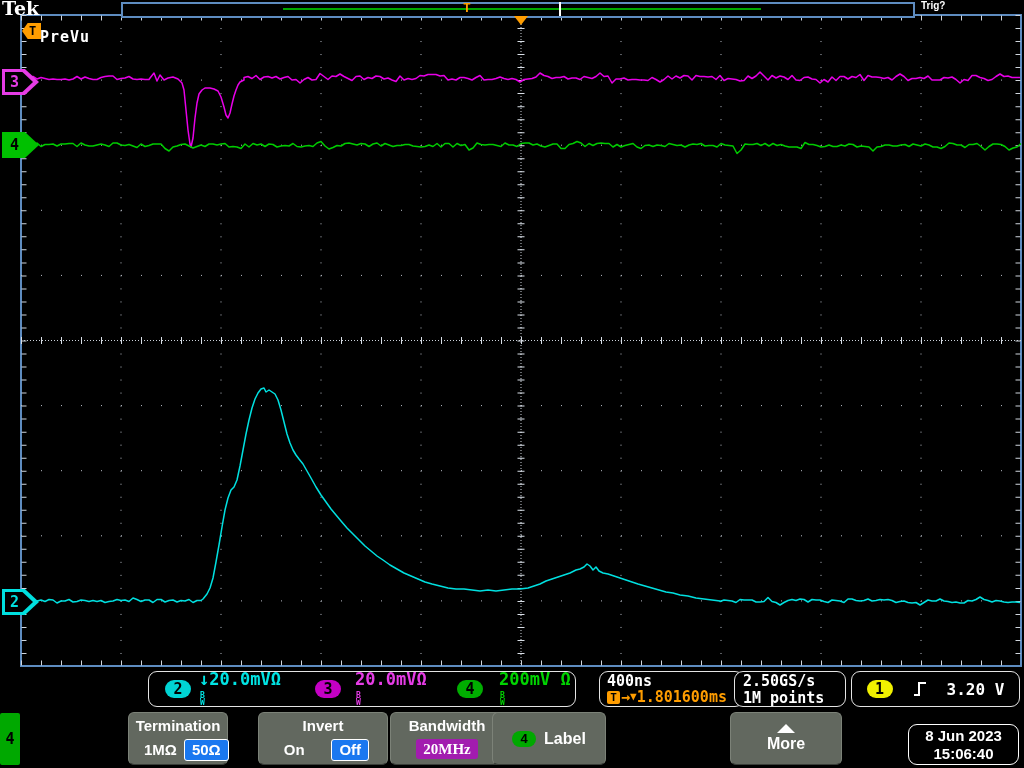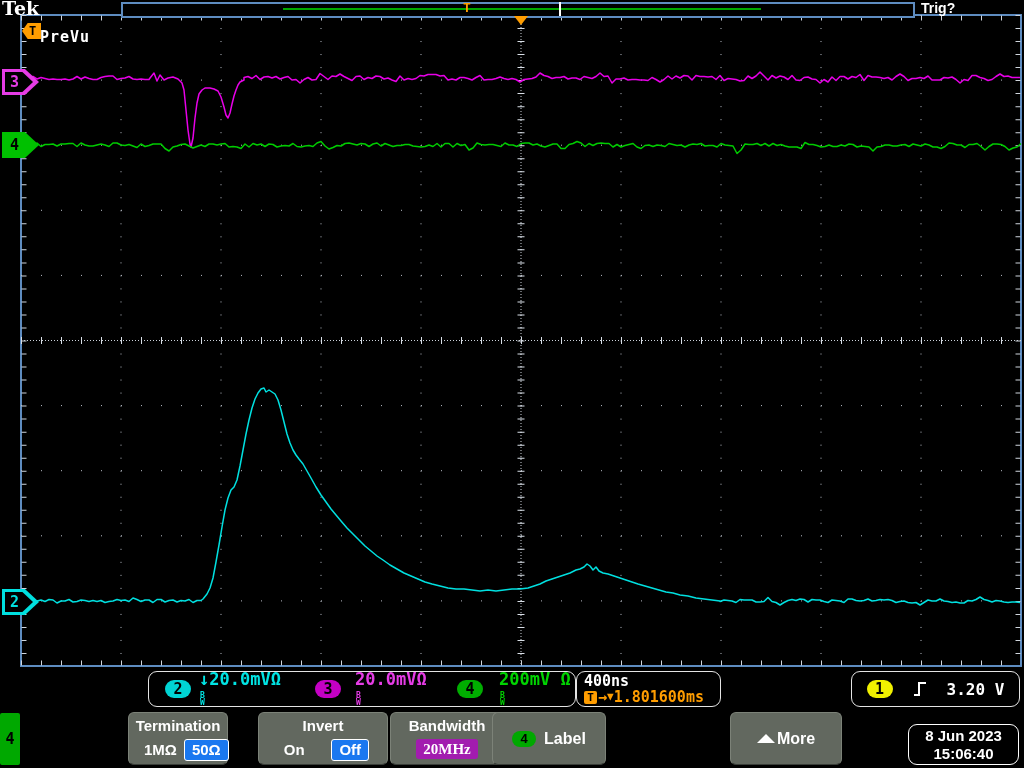--- a/index.html
+++ b/index.html
@@ -3,21 +3,21 @@
 <meta charset="utf-8">
 <style>
   html,body{margin:0;padding:0;background:#000;}
   .screen{position:relative;width:1024px;height:768px;background:#000;overflow:hidden;
           font-family:"DejaVu Sans Mono",monospace;}
   .abs{position:absolute;}
 
   
   .tek-logo{left:2px;top:-3px;color:#fff;font-family:"DejaVu Serif",serif;font-weight:bold;font-size:19px;}
   .mode-label{left:40px;top:0px;color:#fff;font-weight:bold;font-size:15px;letter-spacing:1px;margin-top:28px;}
-  .trig-status{left:921px;top:0px;color:#fff;font-family:"Liberation Sans",sans-serif;font-weight:bold;font-size:14px;}
+  .trig-status{left:921px;top:0px;color:#fff;font-family:"Liberation Sans",sans-serif;font-weight:bold;font-size:10px;}
   .acq-bar{left:121px;top:2px;width:790px;height:12px;border:2px solid #5e8cc0;background:#000;}
   .rec-line{position:absolute;left:160px;top:4px;width:478px;height:2px;background:#00a800;}
   .rec-trig{position:absolute;left:340px;top:-3px;color:#ff9d00;font-weight:900;font-size:13px;line-height:14px;}
   .rec-cursor{position:absolute;left:436px;top:-2px;width:2px;height:14px;background:#fff;}
   .expand-tri{left:514px;top:16px;width:0;height:0;border-left:7px solid transparent;
               border-right:7px solid transparent;border-top:9px solid #ff9d00;}
 
   
   .tflag{left:22px;top:23px;width:19px;height:16px;background:#ff9d00;
          clip-path:polygon(0 50%,30% 0,100% 0,100% 100%,30% 100%);}
@@ -29,21 +29,21 @@
   .chm .num{position:absolute;left:8px;top:4px;font-weight:bold;font-size:15px;line-height:18px;}
 
   
   .robox{top:671px;height:36px;border:1.5px solid #e4e4e4;border-radius:9px;background:#000;box-sizing:border-box;}
   .badge{display:inline-block;min-width:26px;height:18px;border-radius:10px;color:#000;
          font-weight:bold;font-size:15px;line-height:18px;text-align:center;padding:0 2px;box-sizing:border-box;}
   .chtxt{font-weight:bold;font-size:17px;letter-spacing:0px;}
   .bw{display:inline-flex;flex-direction:column;vertical-align:top;margin-top:3px;margin-left:1px;
       font-size:8px;line-height:7px;font-weight:bold;}
   .ch-box{left:148px;width:428px;display:flex;align-items:center;}
-  .hz-box{left:576px;width:145px;padding:2px 0 16px 7px;}
+  .hz-box{left:599px;width:145px;padding:2px 0 16px 7px;}
   .hz-line1{color:#fff;font-weight:bold;font-size:15px;line-height:15px;}
   .hz-line2{color:#ff9d00;font-weight:bold;font-size:15px;line-height:16px;display:flex;align-items:center;}
   .tbadge{display:inline-block;width:13px;height:13px;background:#ff9d00;border-radius:2px;color:#000;
           font-weight:900;font-size:11px;line-height:13px;text-align:center;margin-right:1px;}
   .acq-box{left:734px;width:112px;padding:2px 0 0 8px;}
   .trig-box{left:851px;width:169px;display:flex;align-items:center;justify-content:center;gap:20px;}
   .trig-level{color:#fff;font-weight:bold;font-size:16px;}
 
   
   .menu-strip{left:0;top:710px;width:1024px;height:58px;background:#000;}
@@ -55,21 +55,21 @@
   .optrow{display:flex;justify-content:space-around;align-items:center;margin-top:5px;padding:0 8px;}
   .chip{font-weight:bold;font-size:15px;border-radius:3px;padding:0 7px;line-height:20px;}
   .chip.sel{background:#1a78f0;color:#fff;border:1.5px solid #fff;}
   .chip.hi{background:#a21caf;color:#fff;font-family:Liberation Serif, serif;}
   .chip.plain{color:#fff;}
   .chip.dis{background:#41463f;color:#858a82;}
   .label-row{display:flex;align-items:center;justify-content:center;gap:8px;height:100%;}
   .label-badge{display:inline-block;width:24px;height:16px;border-radius:9px;background:#00a800;color:#000;
                font-weight:bold;font-size:13px;line-height:16px;text-align:center;}
   .label-txt,.more-txt{color:#fff;font-weight:bold;font-size:16px;}
-  .more-col{display:flex;flex-direction:row;align-items:center;justify-content:center;height:100%;gap:2px;}
+  .more-col{display:flex;flex-direction:column;align-items:center;justify-content:center;height:100%;gap:2px;}
   .up-tri{width:0;height:0;border-left:9px solid transparent;border-right:9px solid transparent;
           border-bottom:9px solid #fff;}
   .dt-box{left:908px;top:724px;width:111px;height:41px;border:1.5px solid #fff;border-radius:9px;
           box-sizing:border-box;color:#fff;font-family:"Liberation Sans",sans-serif;font-weight:bold;font-size:15px;
           display:flex;flex-direction:column;align-items:center;justify-content:center;line-height:18px;}
 </style>
 </head>
 <body>
 
 <div class="screen">
@@ -163,20 +163,24 @@
   <div class="abs robox hz-box">
     <div class="hz-line1">400ns</div>
     <div class="hz-line2">
       <span class="tbadge">T</span>
       <span>→</span>
       <span style="font-size:11px">▼</span>
       <span>1.801600ms</span>
     </div>
   </div>
 
+  <div class="abs robox acq-box">
+    <div class="hz-line1">2.50GS/s</div>
+    <div class="hz-line1" style="margin-top:2px">1M points</div>
+  </div>
 
   <div class="abs robox trig-box">
     <span class="badge" style="background:#f0f000">1</span>
     <svg width="14" height="16" viewBox="0 0 14 16">
       <path d="M1 14 H6 V2 H13" stroke="#fff" stroke-width="2" fill="none"></path>
     </svg>
     <span class="trig-level">3.20 V</span>
   </div>
 
   <div class="abs menu-strip"></div>

